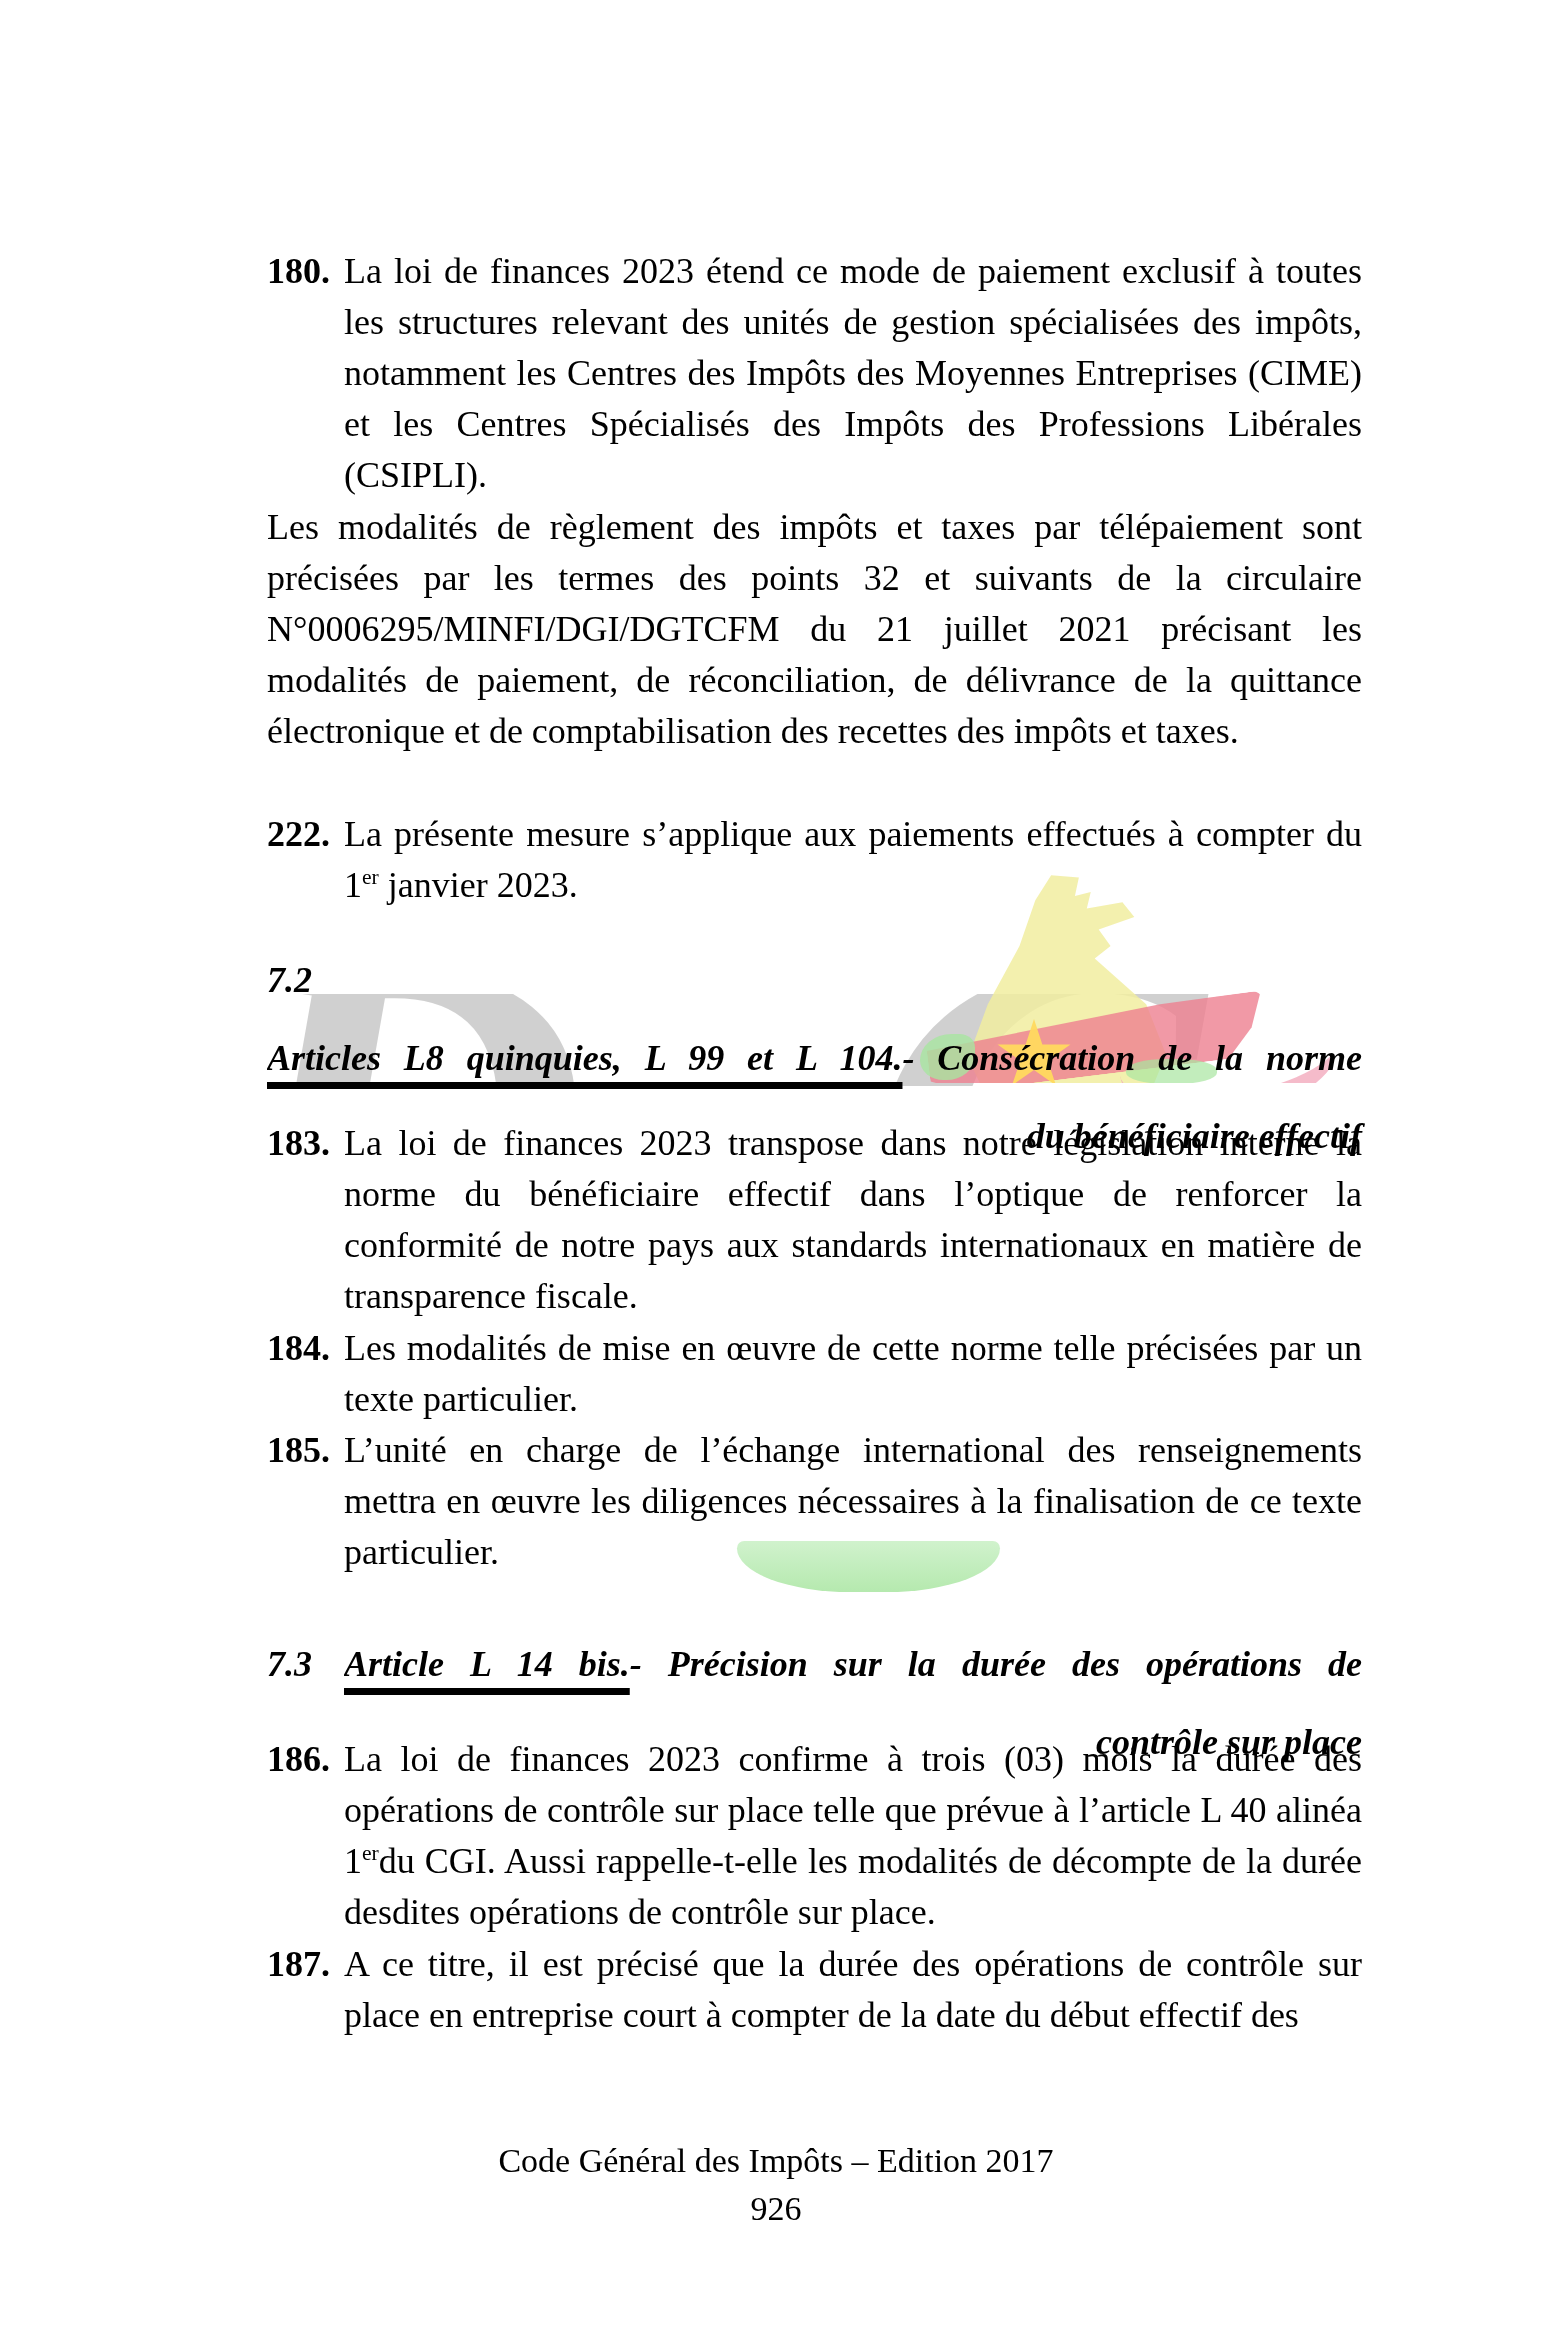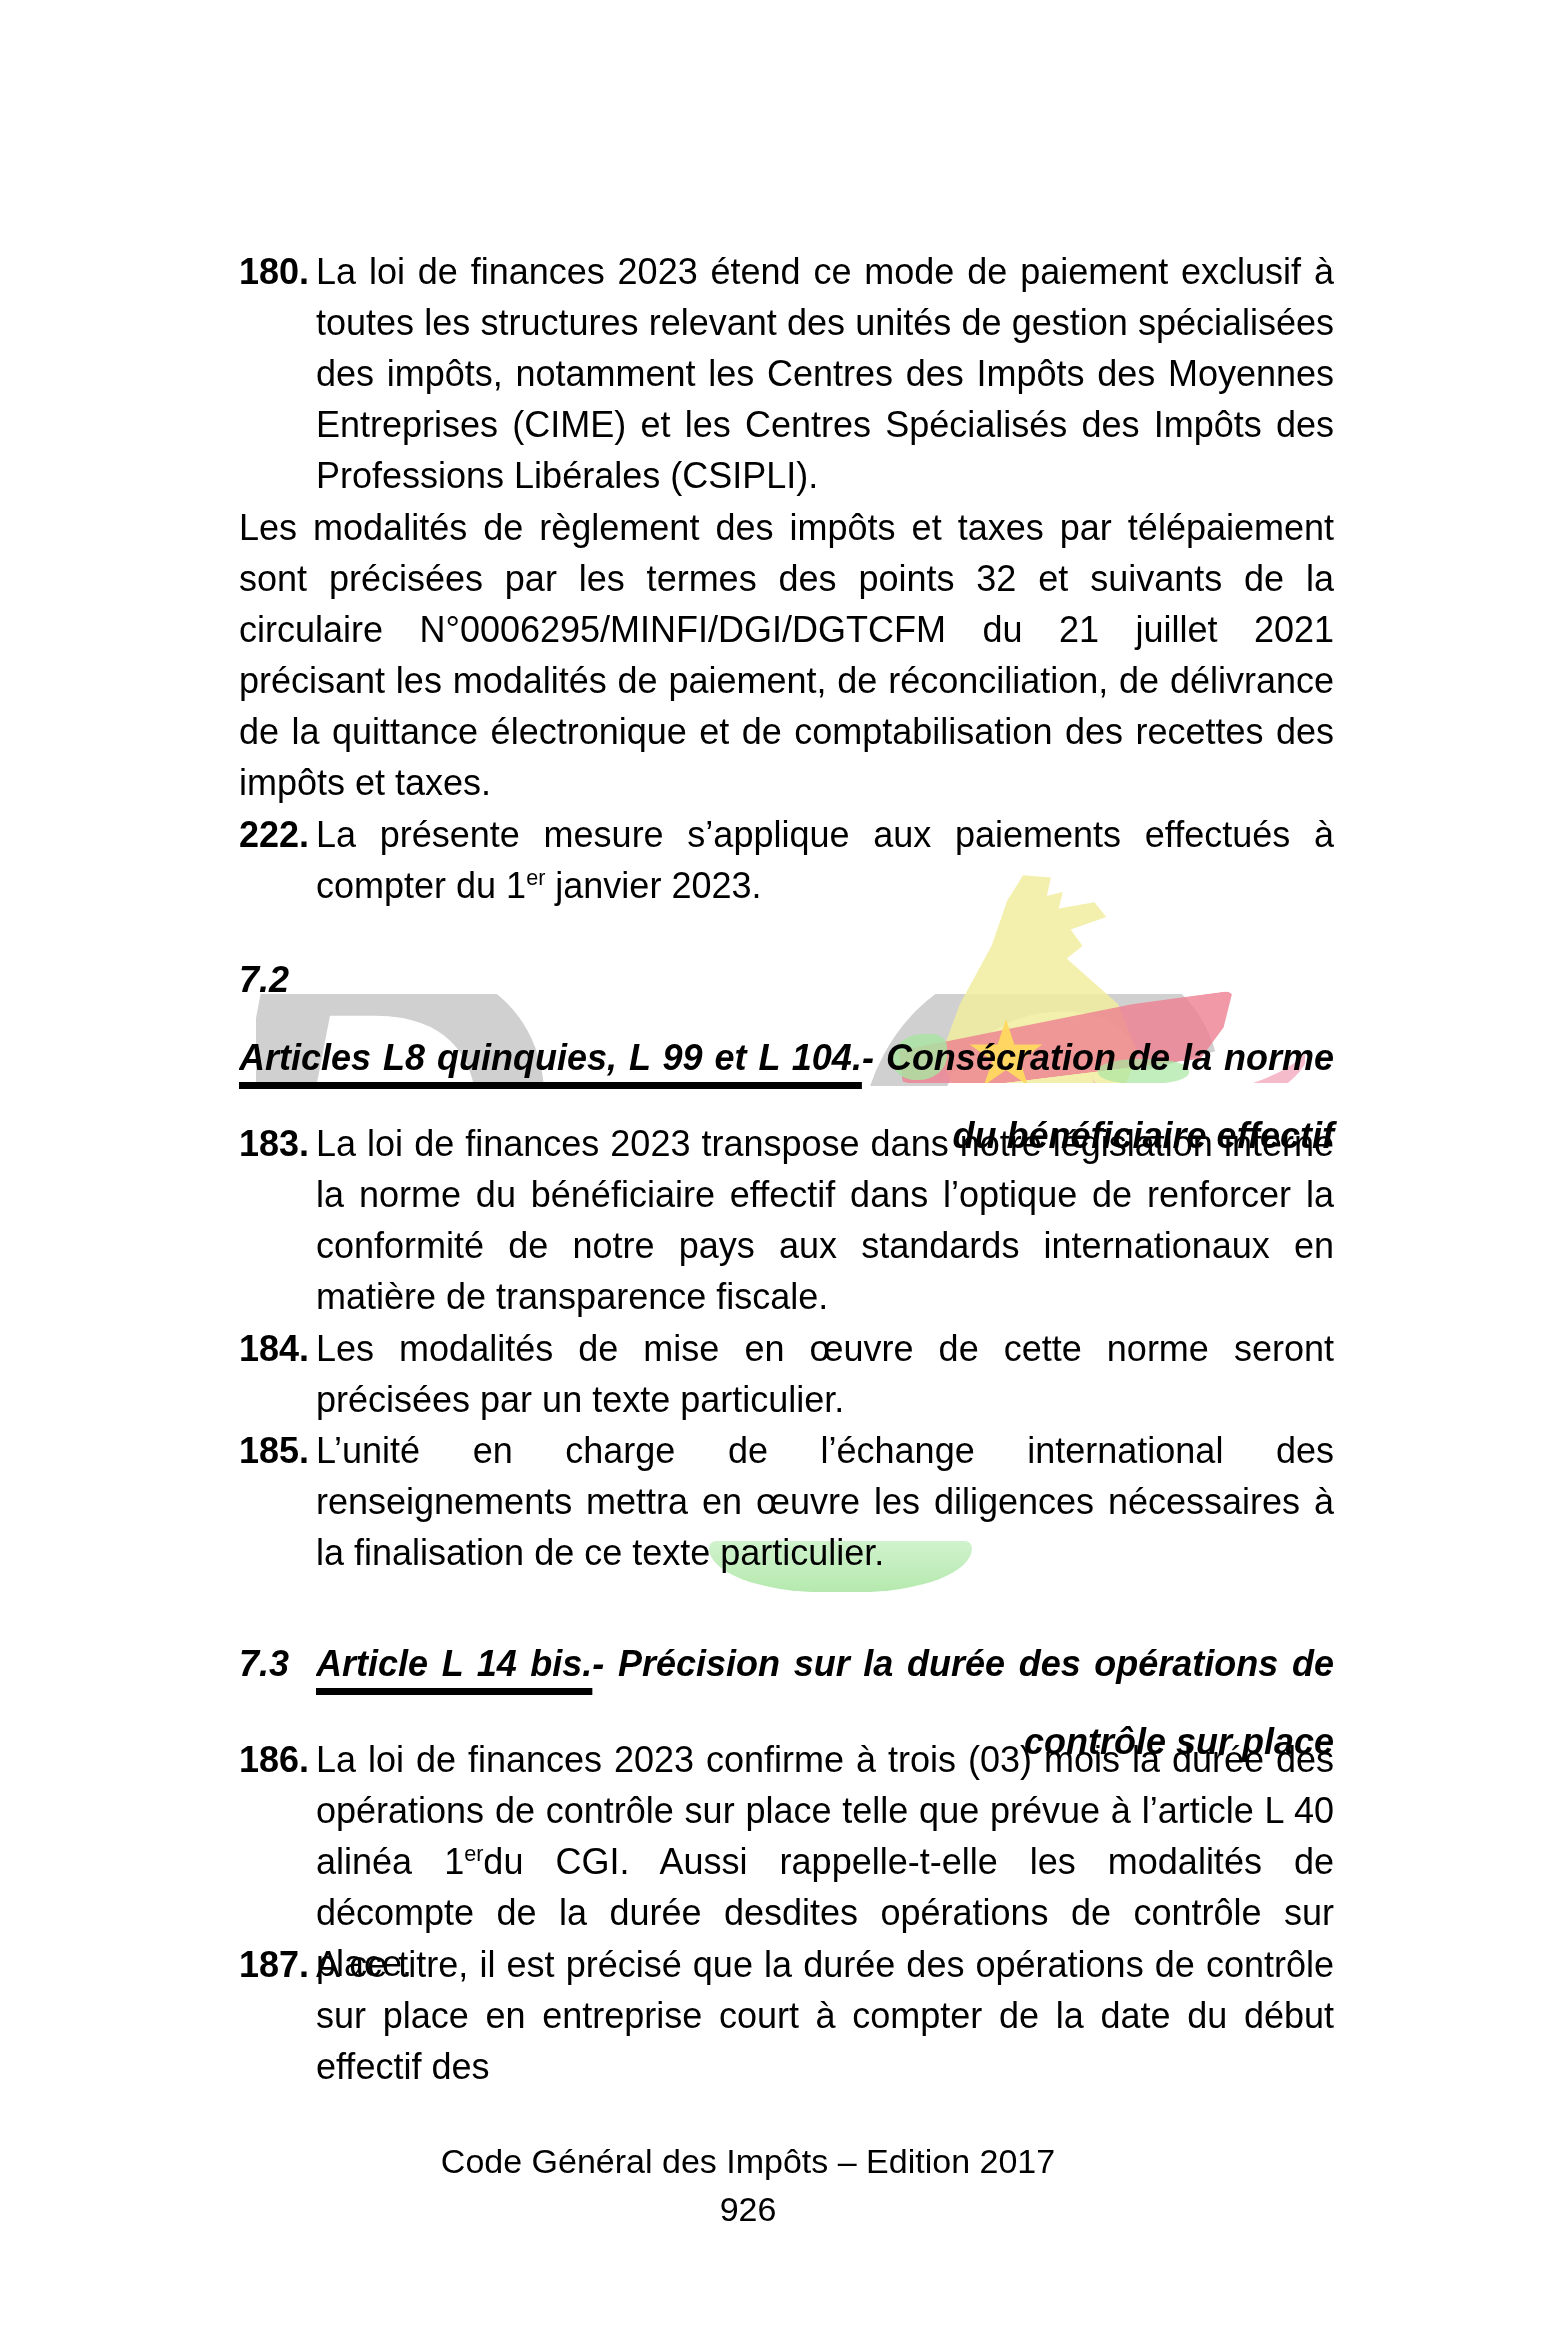--- a/index.html
+++ b/index.html
@@ -2,22 +2,23 @@
 <html style="--wm-letters-color: #a3a3a3; --wm-yellow: #f1eda0; --wm-red: #ee8090; --wm-pink: #f3abbe; --wm-star: #ffd95e; --wm-green: #a8e5a0; --wm-green-light: #c8f0c4;font-size:13.2px"><head>
 <meta charset="utf-8">
 <style>
   html, body { margin: 0; padding: 0; background: #ffffff; }
   .page {
     position: relative;
     width: 1496px;
     height: 2342px;
     background: #ffffff;
     overflow: hidden;
-    font-family: Liberation Sans, sans-serif;
+    font-family: Liberation Serif, serif;
     color: #000000;
+    margin-left: 28px;
   }
 
   
   .wm-band {
     position: absolute; left: 256px; top: 994px;
     width: 1057px; height: 92px;
     overflow: hidden; z-index: 0;
   }
   .wm-letters {
     position: absolute; top: -116px; left: -66px;
@@ -153,21 +154,21 @@
     </div>
   </div>
 
   <div class="para" id="p183">
     <div class="num">183.</div>
     <div class="txt">La loi de finances 2023 transpose dans notre législation interne la norme du bénéficiaire effectif dans l’optique de renforcer la conformité de notre pays aux standards internationaux en matière de transparence fiscale.</div>
   </div>
 
   <div class="para" id="p184">
     <div class="num">184.</div>
-    <div class="txt">Les modalités de mise en œuvre de cette norme seront précisées par un texte particulier.</div>
+    <div class="txt">Les modalités de mise en œuvre de cette norme telle précisées par un texte particulier.</div>
   </div>
 
   <div class="para" id="p185">
     <div class="num">185.</div>
     <div class="txt">L’unité en charge de l’échange international des renseignements mettra en œuvre les diligences nécessaires à la finalisation de ce texte particulier.</div>
   </div>
 
   <div class="heading" id="h73">
     <div class="num">7.3</div>
     <div class="txt">

